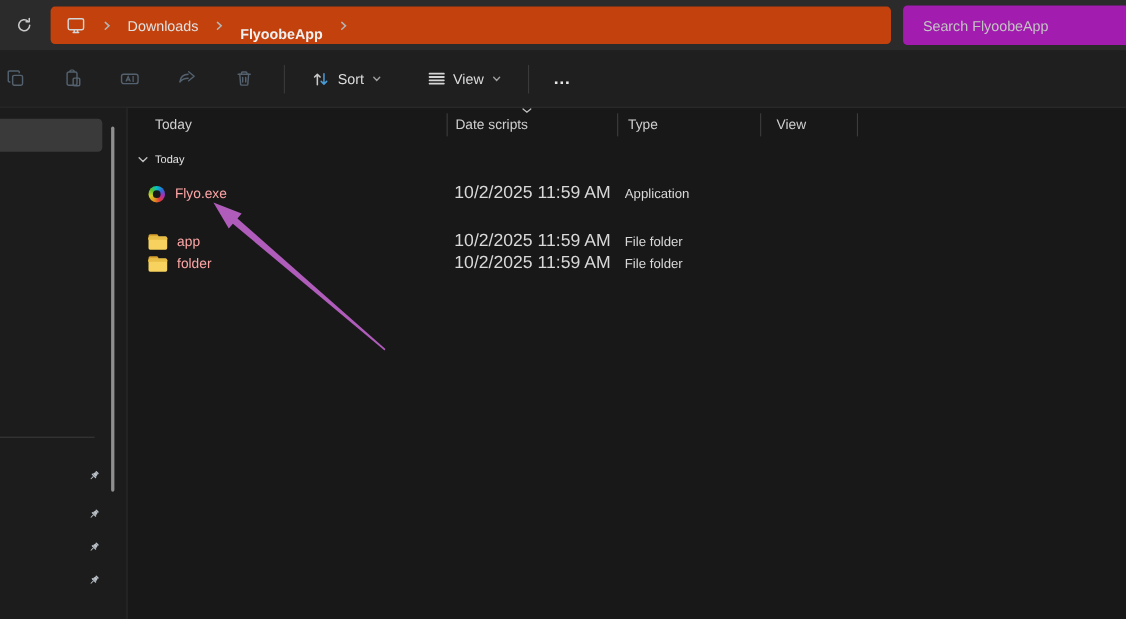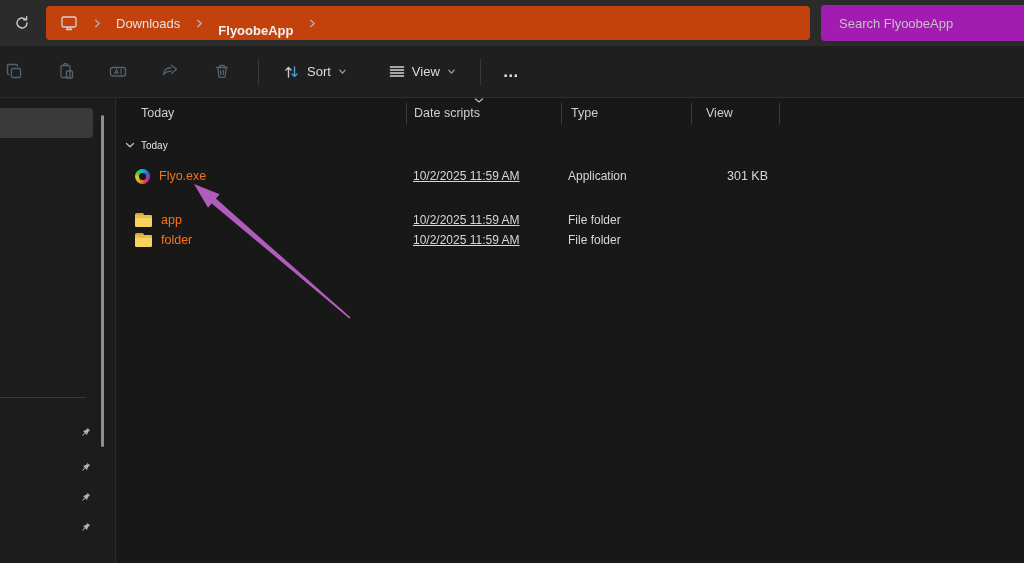--- a/index.html
+++ b/index.html
@@ -53,23 +53,23 @@
   .sort-caret { position:absolute; top:-1px; color:#bdbdbd; display:flex; }
 
   .group-row { position:absolute; left:0; top:36px; height:22px; display:flex; align-items:center;
     gap:6px; cursor:pointer; }
   .group-chev { color:#bdbdbd; display:flex; margin-left:9px; }
   .group-label { color:#e3e3e3; font-size:10px; }
 
   .file-row { position:absolute; left:0; width:680px; height:32px; cursor:pointer; }
   .file-row .name-cell { position:absolute; left:19px; top:0; height:32px; display:flex;
     align-items:center; gap:9px; }
-  .file-row .fname { color:#f97316; font-size:12.5px;text-align:right; }
+  .file-row .fname { color:#fca5a5; font-size:12.5px;text-align:right; }
   .file-row .fdate { position:absolute; left:297px; top:0; height:32px; display:flex; align-items:center;
-    color:#d8d8d8; font-size:12px;text-decoration:underline; }
+    color:#d8d8d8; font-size:16px; }
   .file-row .ftype { position:absolute; left:452px; top:0; height:32px; display:flex; align-items:center;
     color:#d8d8d8; font-size:12px; }
   .file-row .fsize { position:absolute; left:459px; top:0; width:193px; height:32px; display:flex;
     align-items:center; justify-content:flex-end; color:#d8d8d8; font-size:12.5px; }
 
   .ring-icon { width:15px; height:15px; border-radius:50%;
     background:conic-gradient(from 0deg,#00c2c9,#2f6bd8,#a82fb4,#e03c3c,#e09a20,#cfd22a,#58c030,#00c2c9);
     position:relative; }
   .ring-icon::after { content:""; position:absolute; left:4px; top:4px; width:7px; height:7px;
     border-radius:50%; background:#181818; }
@@ -298,21 +298,20 @@
       <span class="group-label">Today</span>
     </div>
 
     <div class="file-row" style="top:62px">
       <div class="name-cell">
         <span class="ring-icon"></span>
         <span class="fname">Flyo.exe</span>
       </div>
       <div class="fdate">10/2/2025 11:59 AM</div>
       <div class="ftype">Application</div>
-      <div class="fsize">301 KB</div>
     </div>
 
     <div class="file-row" style="top:106px">
       <div class="name-cell">
         <span class="folder-icon">
             <span class="back"></span>
             <span class="front"></span>
             <span class="lip"></span>
           </span>
         <span class="fname">app</span>

